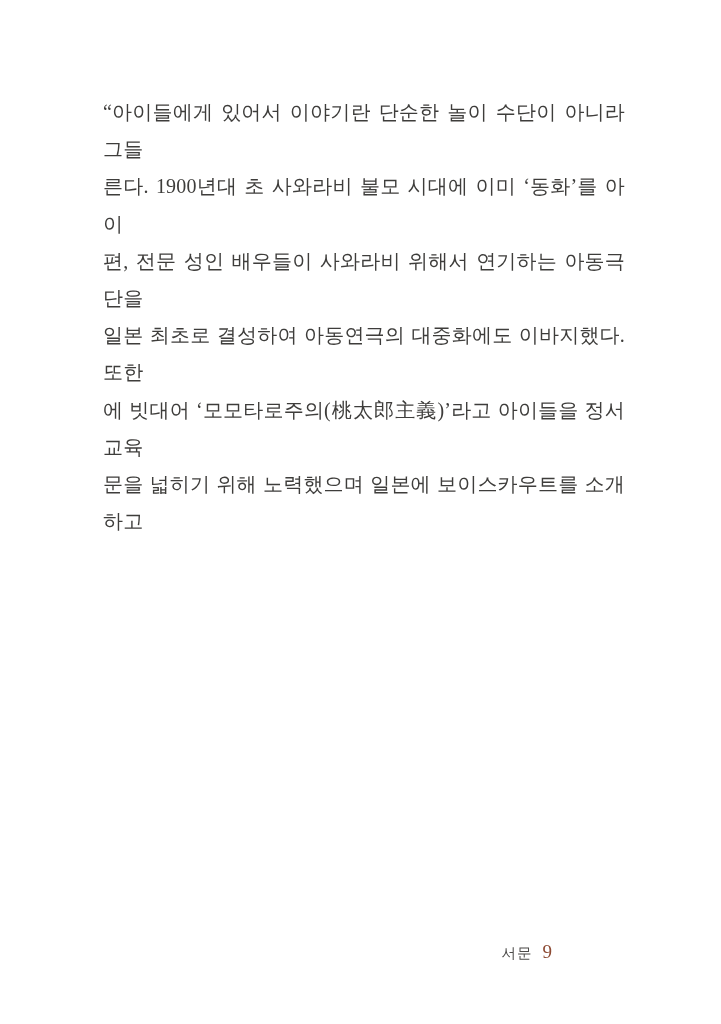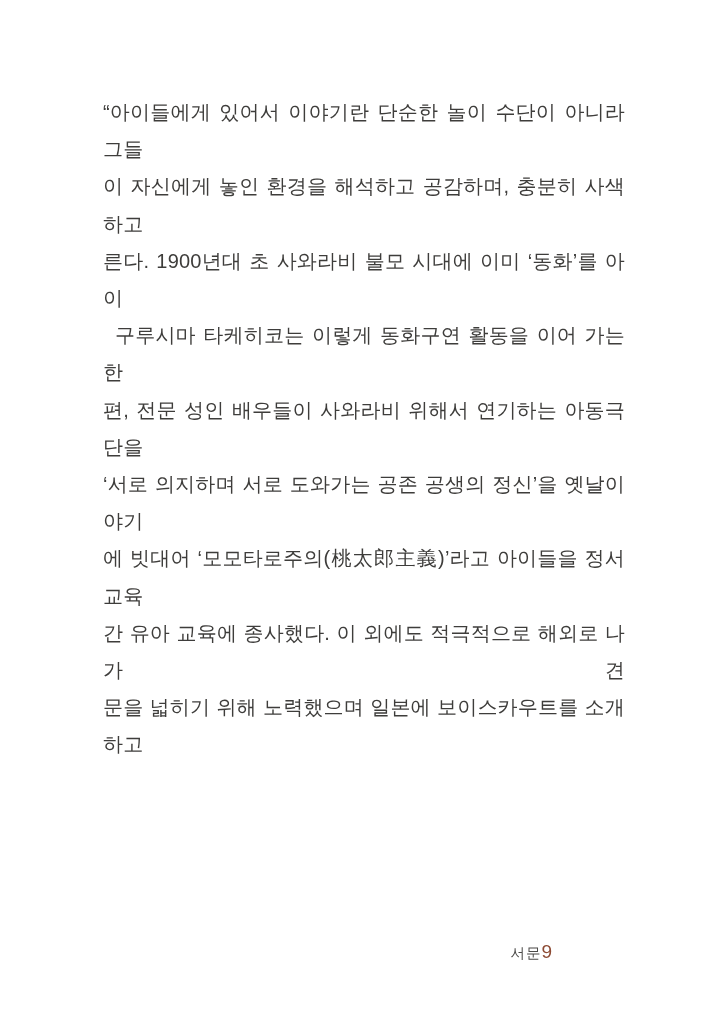--- a/index.html
+++ b/index.html
@@ -6,21 +6,21 @@
     margin: 0;
     padding: 0;
     background: #ffffff;
   }
   .page {
     position: relative;
     width: 645px;
     height: 1024px;
     background: #ffffff;
     overflow: hidden;
-    font-family: Liberation Sans, sans-serif;
+    font-family: Liberation Serif, serif;
   }
   .text-block {
     position: absolute;
     left: 103px;
     top: 94px;
     width: 522px;
     font-size: 20px;
     line-height: 37.2px;
     color: #3e3d3b;
     letter-spacing: 0.2px;
@@ -35,43 +35,41 @@
   }
   .line.indent {
     text-indent: 12px;
   }
   .footer {
     position: absolute;
     right: 93px;
     top: 941px;
     display: flex;
     align-items: baseline;
+    gap: 10px;
   }
   .footer .section {
     font-size: 14.5px;
     color: #4c4b49;
     letter-spacing: 1px;
   }
   .footer .pagenum {
     font-size: 19px;
     color: #8d4a33;
   }
 </style>
 </head>
 <body>
 
 <div class="page">
   <div class="text-block" id="text-block">
       <div class="line">“아이들에게 있어서 이야기란 단순한 놀이 수단이 아니라 그들</div>
-      <div class="line">이 자신에게 놓인 환경을 해석하고 공감하며, 충분히 사색하고</div>
       <div class="line">른다. 1900년대 초 사와라비 불모 시대에 이미 ‘동화’를 아이</div>
-      <div class="line indent">구루시마 타케히코는 이렇게 동화구연 활동을 이어 가는 한</div>
       <div class="line">편, 전문 성인 배우들이 사와라비 위해서 연기하는 아동극단을</div>
-      <div class="line">‘서로 의지하며 서로 도와가는 공존 공생의 정신’을 옛날이야기</div>
+      <div class="line">일본 최초로 결성하여 아동연극의 대중화에도 이바지했다. 또한</div>
       <div class="line">에 빗대어 ‘모모타로주의(桃太郎主義)’라고 아이들을 정서 교육</div>
-      <div class="line">간 유아 교육에 종사했다. 이 외에도 적극적으로 해외로 나가 견</div>
       <div class="line">문을 넓히기 위해 노력했으며 일본에 보이스카우트를 소개하고</div>
     </div>
   <div class="footer">
     <span class="section">서문</span>
     <span class="pagenum" style="color: rgb(141, 74, 51);">9</span>
   </div>
 </div>
 
 </body></html>

